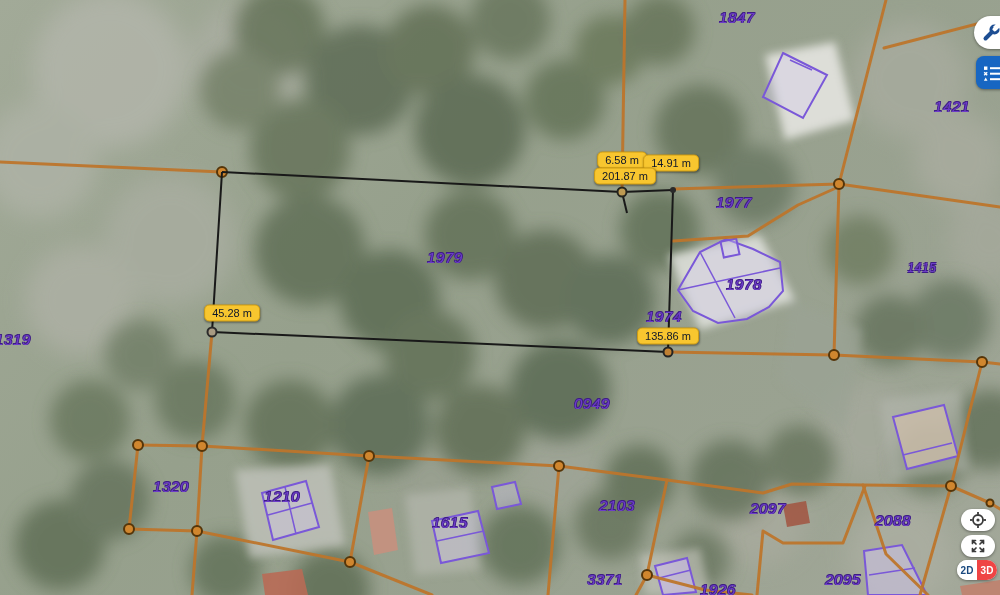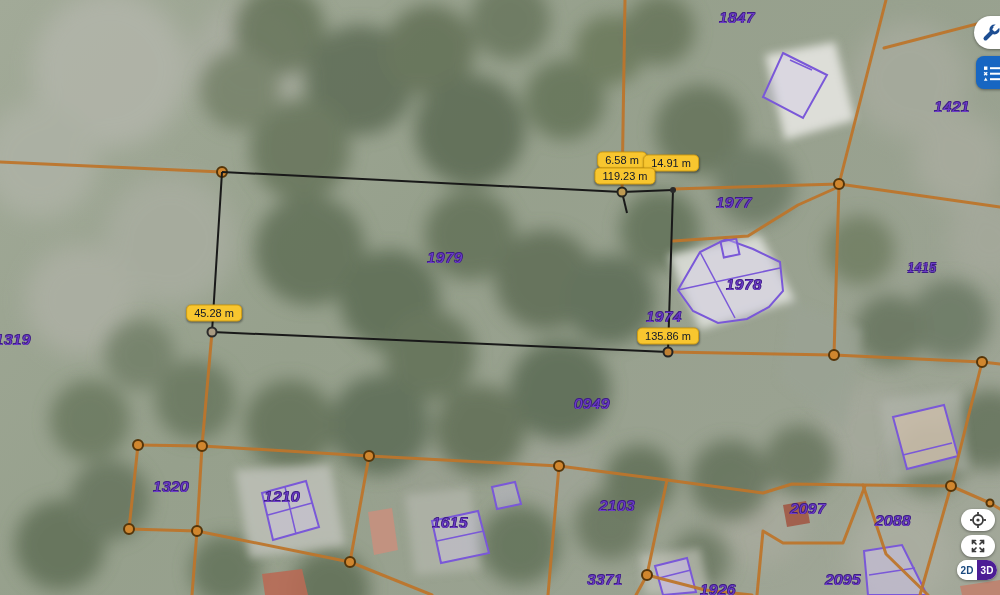--- a/index.html
+++ b/index.html
@@ -25,21 +25,21 @@
   }
   
   .btn{position:absolute;box-shadow:0 1px 3px rgba(0,0,0,.4);display:flex;align-items:center;justify-content:center;cursor:pointer;}
   .tools-btn{left:974px;top:16px;width:34px;height:33px;background:#ffffff;border-radius:17px 0 0 17px;justify-content:flex-start;padding-left:7px;box-sizing:border-box;}
   .legend-btn{left:976px;top:56px;width:32px;height:33px;background:#1766c2;border-radius:8px 0 0 8px;justify-content:flex-start;padding-left:5px;box-sizing:border-box;}
   .locate-btn{left:961px;top:509px;width:34px;height:22px;background:#ffffff;border-radius:12px;}
   .fullscreen-btn{left:961px;top:535px;width:34px;height:22px;background:#ffffff;border-radius:12px;}
   .mode-pill{left:957px;top:560px;width:40px;height:20px;border-radius:11px;overflow:hidden;background:#ffffff;}
   .mode-half{width:50%;height:100%;display:flex;align-items:center;justify-content:center;font-weight:bold;font-size:10px;}
   .mode-2d{color:#19497f;background:#ffffff;}
-  .mode-3d{color:#ffffff;background:#4c1d95;}
+  .mode-3d{color:#ffffff;background:#ef4444;}
 </style>
 </head>
 <body>
 
 <div class="stage">
 
   <svg class="overlay" width="1000" height="595" viewBox="0 0 1000 595">
     <defs>
       <filter id="blur9" x="-50%" y="-50%" width="200%" height="200%">
           <feGaussianBlur stdDeviation="9"></feGaussianBlur>
@@ -215,30 +215,30 @@
   <span class="plabel" style="left:922px;top:268px;font-size:12px">1415</span>
   <span class="plabel" style="left:445px;top:257px">1979</span>
   <span class="plabel" style="left:744px;top:284px">1978</span>
   <span class="plabel" style="left:664px;top:316px">1974</span>
   <span class="plabel" style="left:13px;top:339px">1319</span>
   <span class="plabel" style="left:592px;top:403px">0949</span>
   <span class="plabel" style="left:171px;top:486px">1320</span>
   <span class="plabel" style="left:282px;top:496px">1210</span>
   <span class="plabel" style="left:450px;top:522px">1615</span>
   <span class="plabel" style="left:617px;top:505px">2103</span>
-  <span class="plabel" style="left:808px;top:508px">2097</span>
+  <span class="plabel" style="left:768px;top:508px">2097</span>
   <span class="plabel" style="left:893px;top:520px">2088</span>
   <span class="plabel" style="left:605px;top:579px">3371</span>
   <span class="plabel" style="left:843px;top:579px">2095</span>
   <span class="plabel" style="left:718px;top:589px">1926</span>
 
   <div class="mlabel" style="left:622px;top:160px">6.58 m</div>
   <div class="mlabel" style="left:671px;top:163px">14.91 m</div>
-  <div class="mlabel" style="left:625px;top:176px">119.23 m</div>
-  <div class="mlabel" style="left:214px;top:313px">45.28 m</div>
+  <div class="mlabel" style="left:625px;top:176px">201.87 m</div>
+  <div class="mlabel" style="left:232px;top:313px">45.28 m</div>
   <div class="mlabel" style="left:668px;top:336px">135.86 m</div>
 
   <div class="btn tools-btn">
     <span style="display:flex">
       <svg width="20" height="20" viewBox="0 0 20 20">
         <circle cx="13.5" cy="6.5" r="3.6" fill="none" stroke="#1d4e93" stroke-width="3"></circle>
         <rect x="13" y="1.5" width="5" height="5" fill="#ffffff" transform="rotate(45 15.5 4)"></rect>
         <line x1="11" y1="9" x2="4.5" y2="15.5" stroke="#1d4e93" stroke-width="4" stroke-linecap="round"></line>
       </svg>
     </span>

